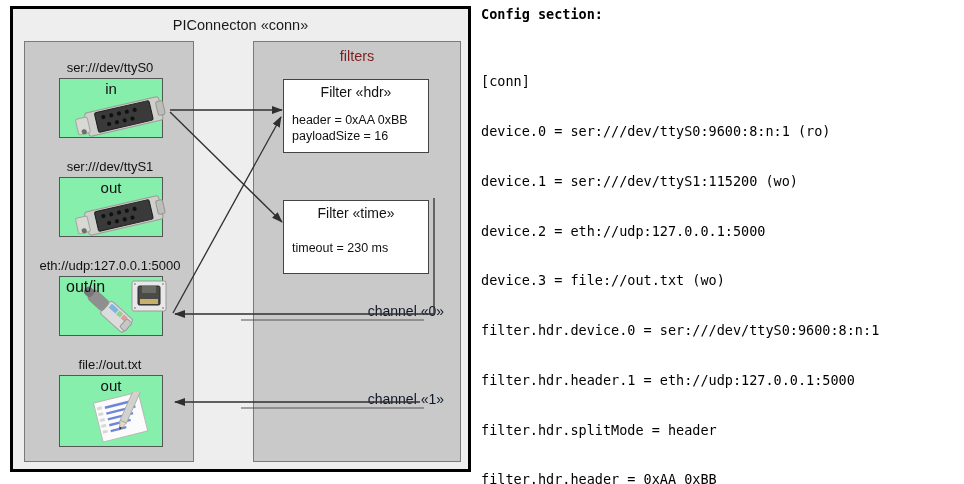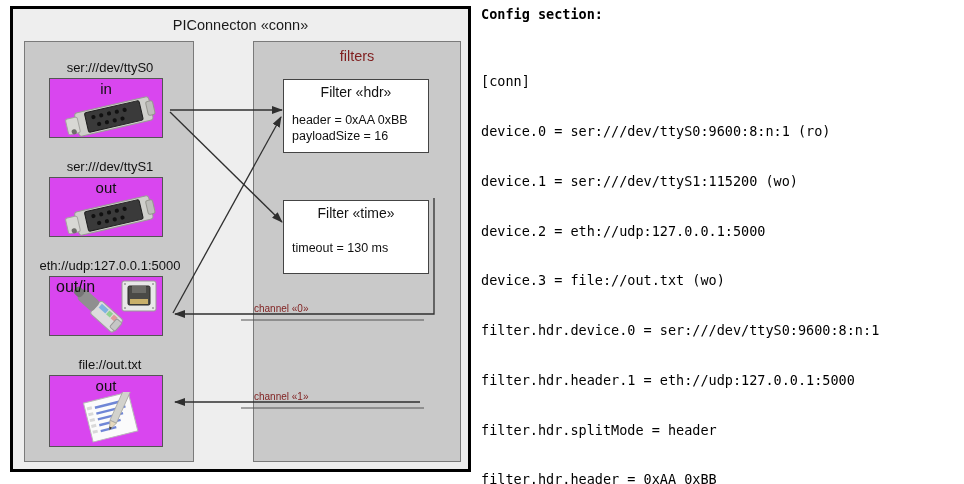--- a/index.html
+++ b/index.html
@@ -28,22 +28,22 @@
     font-size:14.5px;color:#7f1d1d;
   }
 
   
   .dev{position:absolute;}
   .dev-label{
     position:absolute;left:0;top:0;width:100%;text-align:center;
     font-size:13px;color:#111;white-space:nowrap;
   }
   .dev-box{
-    position:absolute;left:2px;top:18px;width:114px;height:60px;
-    background:#d946ef;border:1.5px solid #555555;box-sizing:border-box;
+    position:absolute;left:12px;top:18px;width:104px;height:60px;
+    background:#86efac;border:1.5px solid #555555;box-sizing:border-box;
   }
   .dev-io{
     position:absolute;left:0;top:1px;width:100%;text-align:center;
     font-size:15px;color:#111;z-index:3;
   }
   .dev-io.leftio{text-align:left;left:6px;width:auto;font-size:16px;}
   .dev-icon{position:absolute;}
 
   
   .filt{
@@ -53,21 +53,21 @@
   .filt-title{
     position:absolute;left:0;top:4px;width:100%;text-align:center;
     font-size:14px;color:#111;
   }
   .filt-prop{
     position:absolute;left:8px;font-size:12.5px;color:#111;white-space:nowrap;
   }
 
   
   .chan-label{
-    position:absolute;font-size:10px;color:#7f1d1d;text-align:left;
+    position:absolute;font-size:14px;color:#0f172a;text-align:right;
   }
 
   svg.overlay{position:absolute;left:0;top:0;width:964px;height:484px;pointer-events:none;}
 
   
   .cfg{
     position:absolute;left:481px;top:6px;width:478px;
     font-family:"DejaVu Sans Mono","Liberation Mono",monospace;
   }
   .cfg-head{font-size:13.5px;font-weight:bold;color:#000;}
@@ -200,21 +200,21 @@
       <div class="panel-title">filters</div>
 
       <div class="filt" style="left:29px;top:37px;width:146px;height:74px;">
         <div class="filt-title">Filter «hdr»</div>
         <div class="filt-prop" style="top:33px;">header = 0xAA 0xBB</div>
         <div class="filt-prop" style="top:49px;">payloadSize = 16</div>
       </div>
 
       <div class="filt" style="left:29px;top:158px;width:146px;height:74px;">
         <div class="filt-title">Filter «time»</div>
-        <div class="filt-prop" style="top:40px;">timeout = 130 ms</div>
+        <div class="filt-prop" style="top:40px;">timeout = 230 ms</div>
       </div>
 
       <div class="chan-label" style="left:0;top:261px;width:190px;">channel «0»</div>
       <div class="chan-label" style="left:0;top:349px;width:190px;">channel «1»</div>
     </div>
   </div>
 
   <svg class="overlay">
     <defs>
       <marker id="ah" markerWidth="11" markerHeight="8" refX="10" refY="4" orient="auto" markerUnits="userSpaceOnUse">

